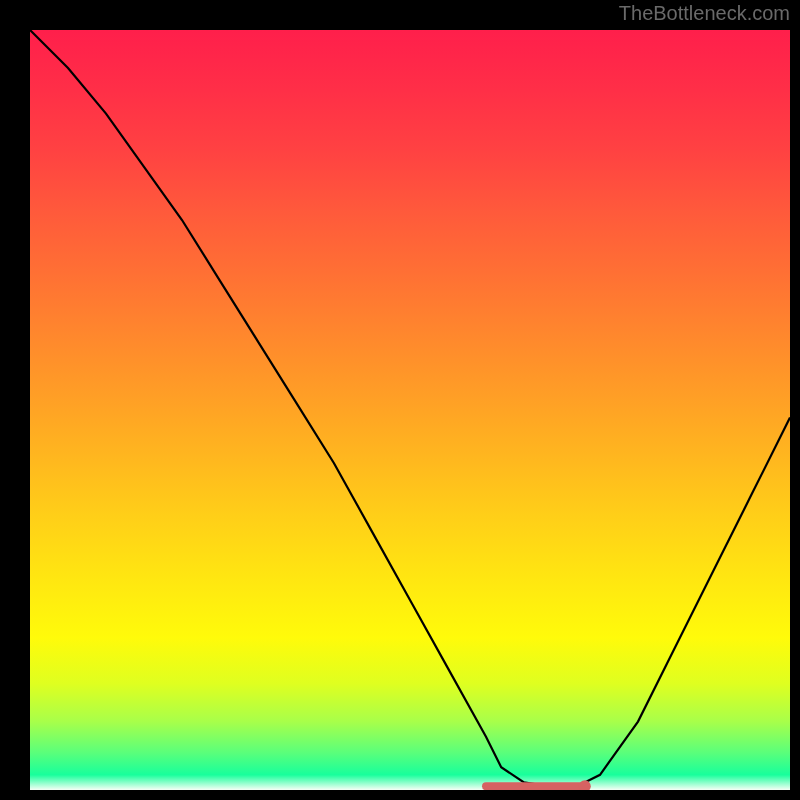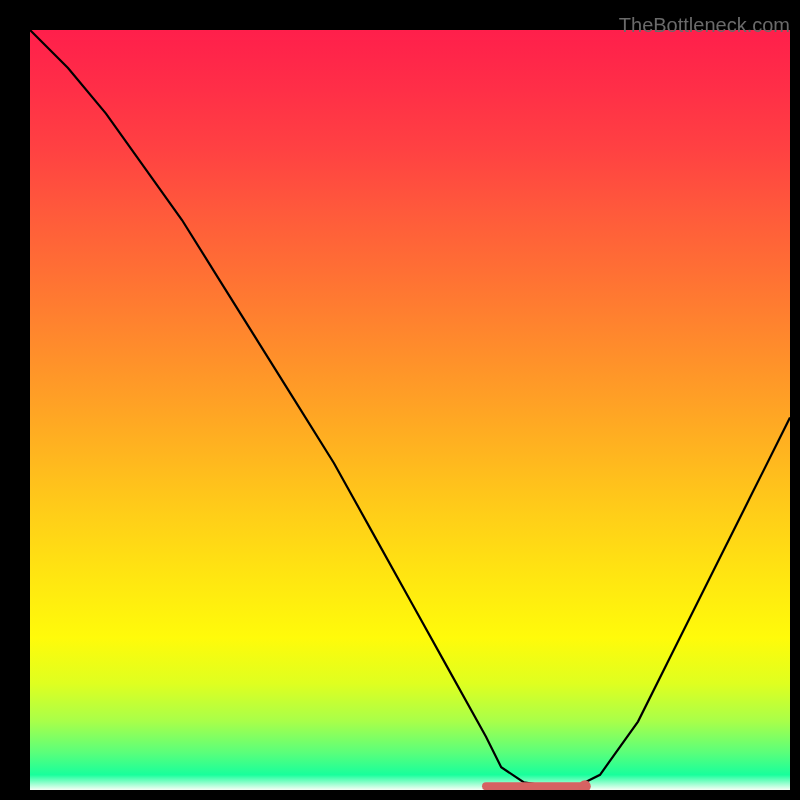--- a/index.html
+++ b/index.html
@@ -6,21 +6,21 @@
   body {
     width: 800px;
     height: 800px;
     background: #000;
     position: relative;
     overflow: hidden;
     font-family: Arial, sans-serif;
   }
   .watermark {
     position: absolute;
-    top: 14px;
+    top: 2px;
     right: 10px;
     color: #6a6a6a;
     font-size: 20px;
     font-weight: 500;
     z-index: 10;
   }
   .plot-area {
     position: absolute;
     left: 30px;
     top: 30px;

